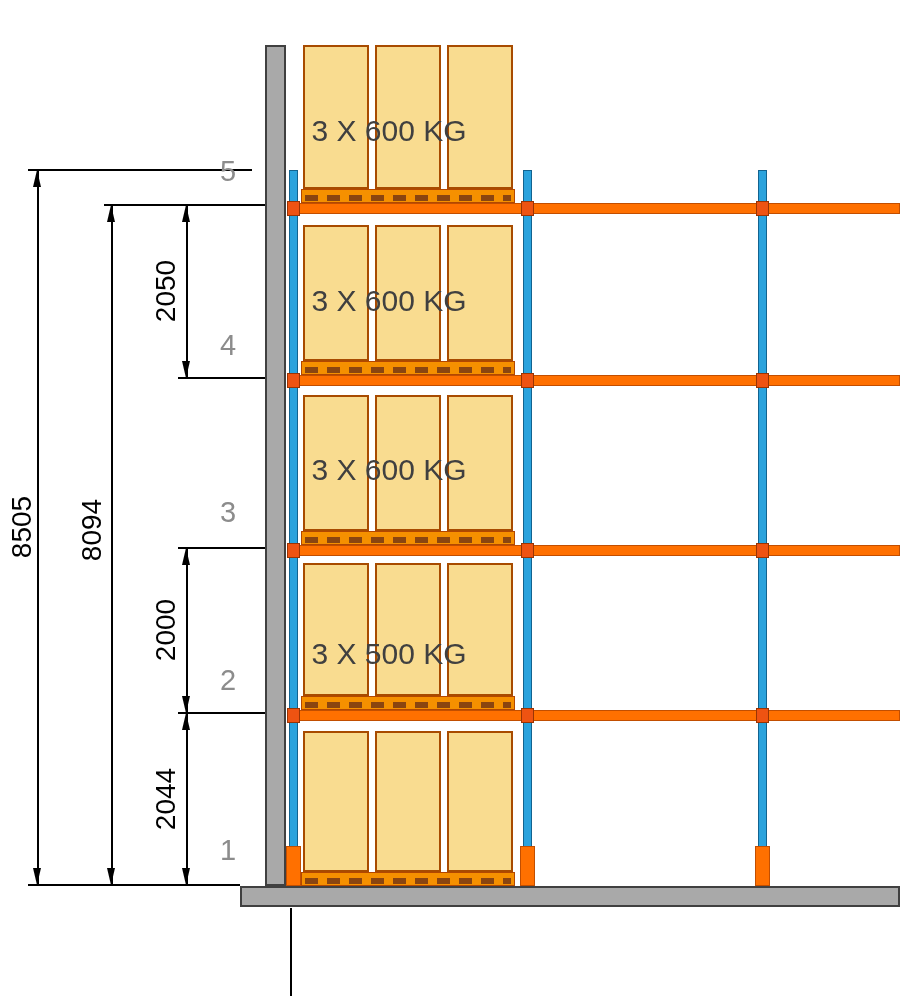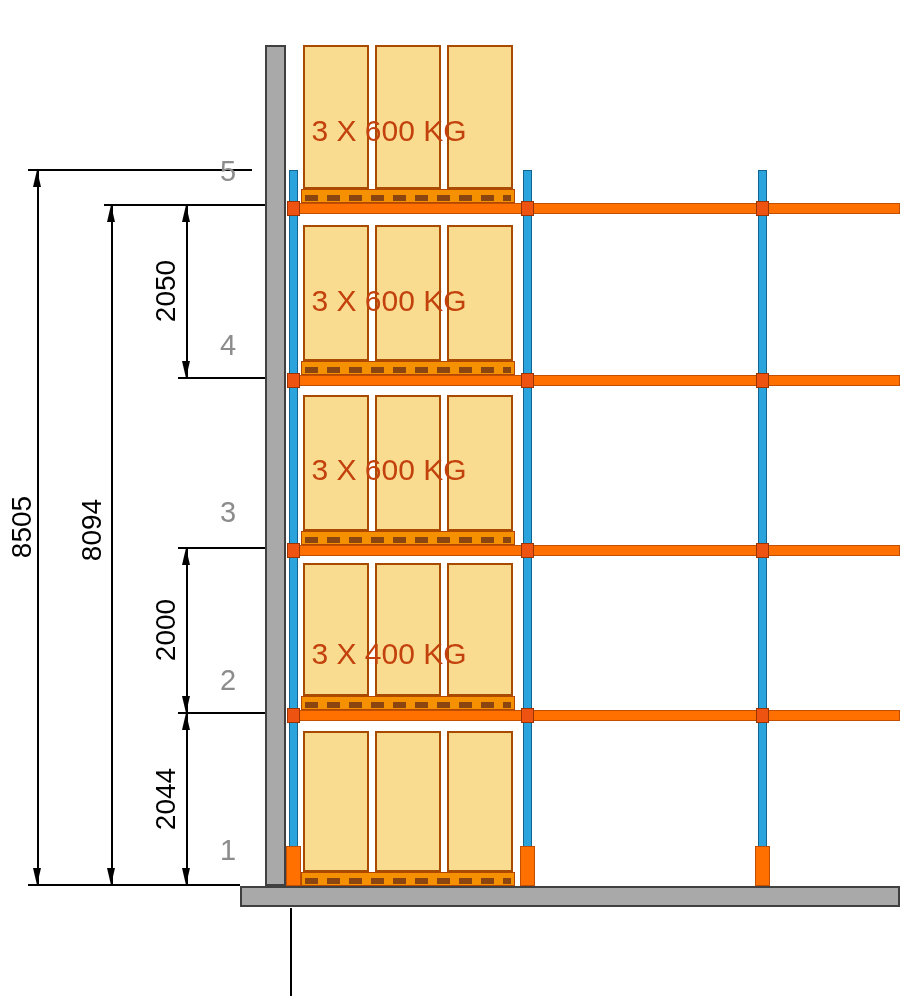--- a/index.html
+++ b/index.html
@@ -9,21 +9,21 @@
   .wall{background:#a9a9a9;border:2px solid #404040;box-sizing:border-box;}
   .floor{background:#a9a9a9;border:2px solid #404040;box-sizing:border-box;}
   .upright{background:#2ba3dd;border:1px solid #13638f;box-sizing:border-box;}
   .beam{background:#ff7000;border:1px solid #c24e00;box-sizing:border-box;}
   .connector{background:#ee5312;border:1px solid #9a3403;box-sizing:border-box;}
   .baseplate{background:#ff7000;border:1px solid #c24e00;box-sizing:border-box;}
   .box{background:#f9dc90;border:2px solid #a84b00;box-sizing:border-box;}
   .pallet{background:#f59000;border:1px solid #b34700;box-sizing:border-box;}
   .pallet::after{content:"";position:absolute;left:3px;right:3px;top:5px;height:6px;
     background:repeating-linear-gradient(90deg,#8a4510 0 13px,rgba(0,0,0,0) 13px 22px);}
-  .load-label{position:absolute;width:172px;text-align:center;font-size:30px;color:#c2410c;}
+  .load-label{position:absolute;width:172px;text-align:center;font-size:30px;color:#404040;}
   .hline{background:#000;height:1.5px;}
   .vline{background:#000;width:1.5px;}
   .arr-up{width:0;height:0;border-left:4.5px solid transparent;border-right:4.5px solid transparent;border-bottom:17px solid #000;}
   .arr-down{width:0;height:0;border-left:4.5px solid transparent;border-right:4.5px solid transparent;border-top:17px solid #000;}
   .dim-text{position:absolute;width:120px;height:30px;line-height:30px;text-align:center;
             font-size:28px;color:#000;transform:rotate(-90deg);}
   .level-num{position:absolute;width:30px;height:30px;line-height:30px;text-align:center;
              font-size:29px;color:#8c8c8c;}
 </style>
 </head>
@@ -119,21 +119,21 @@
     <div class="abs box" style="left:447px;top:395px;width:66px;height:136px"></div>
     <div class="abs pallet" style="left:301px;top:531px;width:214px;height:14px"></div>
     <div class="load-label" style="left:303px;top:453px">3 X 600 KG</div>
   </div>
 
   <div>
     <div class="abs box" style="left:303px;top:563px;width:66px;height:133px"></div>
     <div class="abs box" style="left:375px;top:563px;width:66px;height:133px"></div>
     <div class="abs box" style="left:447px;top:563px;width:66px;height:133px"></div>
     <div class="abs pallet" style="left:301px;top:696px;width:214px;height:14px"></div>
-    <div class="load-label" style="left:303px;top:637px">3 X 400 KG</div>
+    <div class="load-label" style="left:303px;top:637px">3 X 500 KG</div>
   </div>
 
   <div>
     <div class="abs box" style="left:303px;top:731px;width:66px;height:141px"></div>
     <div class="abs box" style="left:375px;top:731px;width:66px;height:141px"></div>
     <div class="abs box" style="left:447px;top:731px;width:66px;height:141px"></div>
     <div class="abs pallet" style="left:301px;top:872px;width:214px;height:14px"></div>
     <div class="load-label" style="left:303px;top:790px"></div>
   </div>
 

